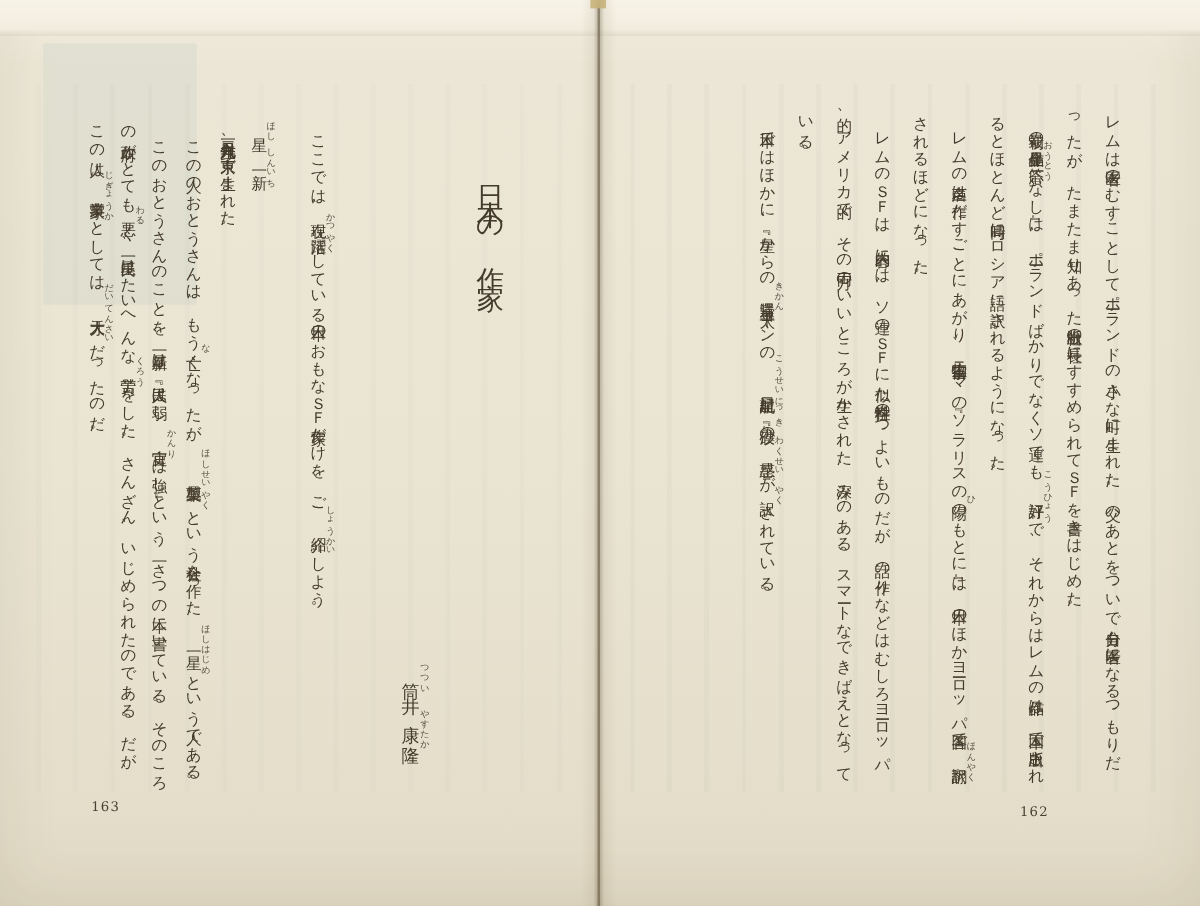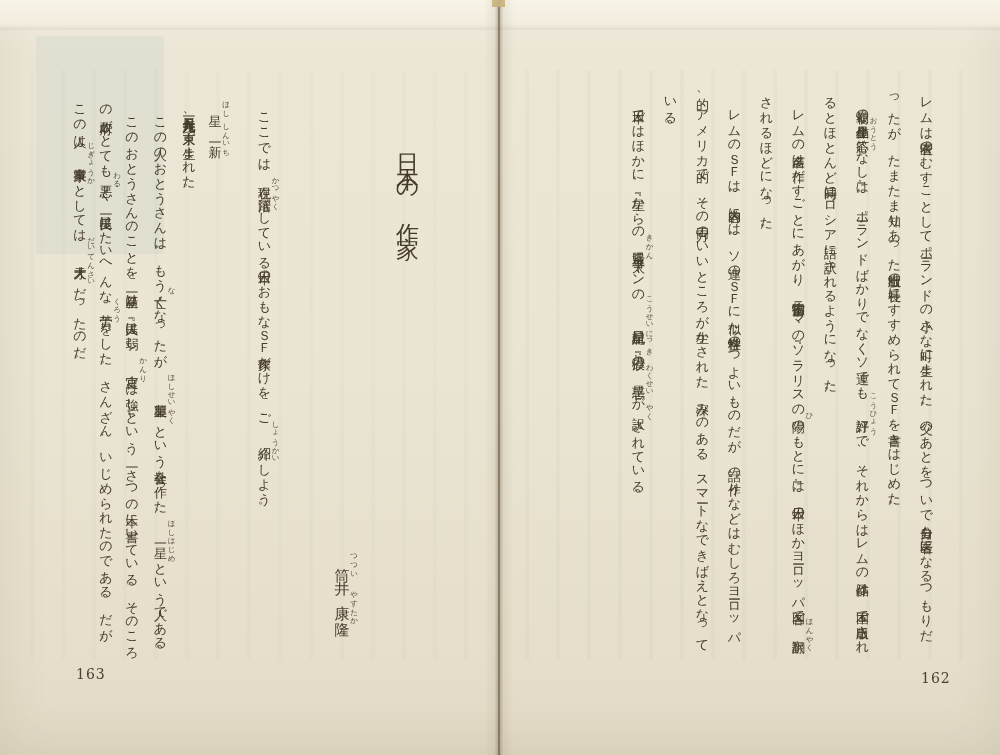--- a/index.html
+++ b/index.html
@@ -51,24 +51,24 @@
   .lp-sect .sect-head { margin:0; text-indent:0; }
   .lp-intro { top:104px; left:244px; width:40px; height:475px; font-size:13px; line-height:40px; }
   .lp-title { top:136px; left:384px; width:40px; height:320px; font-size:23px; letter-spacing:14px; }
   .lp-author { top:549px; left:316px; width:42px; height:160px; font-size:15px; letter-spacing:3px; }
 
   ruby { ruby-align:center; }
   rt { font-size:7.5px; letter-spacing:0; opacity:0.9; }
 
   .pagenum {
     position:absolute; font-family:"DejaVu Serif", serif;
-    font-size:14px; color:#4a4134; letter-spacing:1px;
+    font-size:11px; color:#4a4134; letter-spacing:1px;
   }
   .pagenum.left  { left:76px;  top:666px; }
-  .pagenum.right { left:921px; top:670px; }
+  .pagenum.right { left:850px; top:670px; }
 </style>
 </head>
 <body>
 
 <div class="book">
 
   <div class="top-edge"></div>
   <div class="tint-left"></div>
   <div class="ghost left"></div>
   <div class="ghost right"></div>

